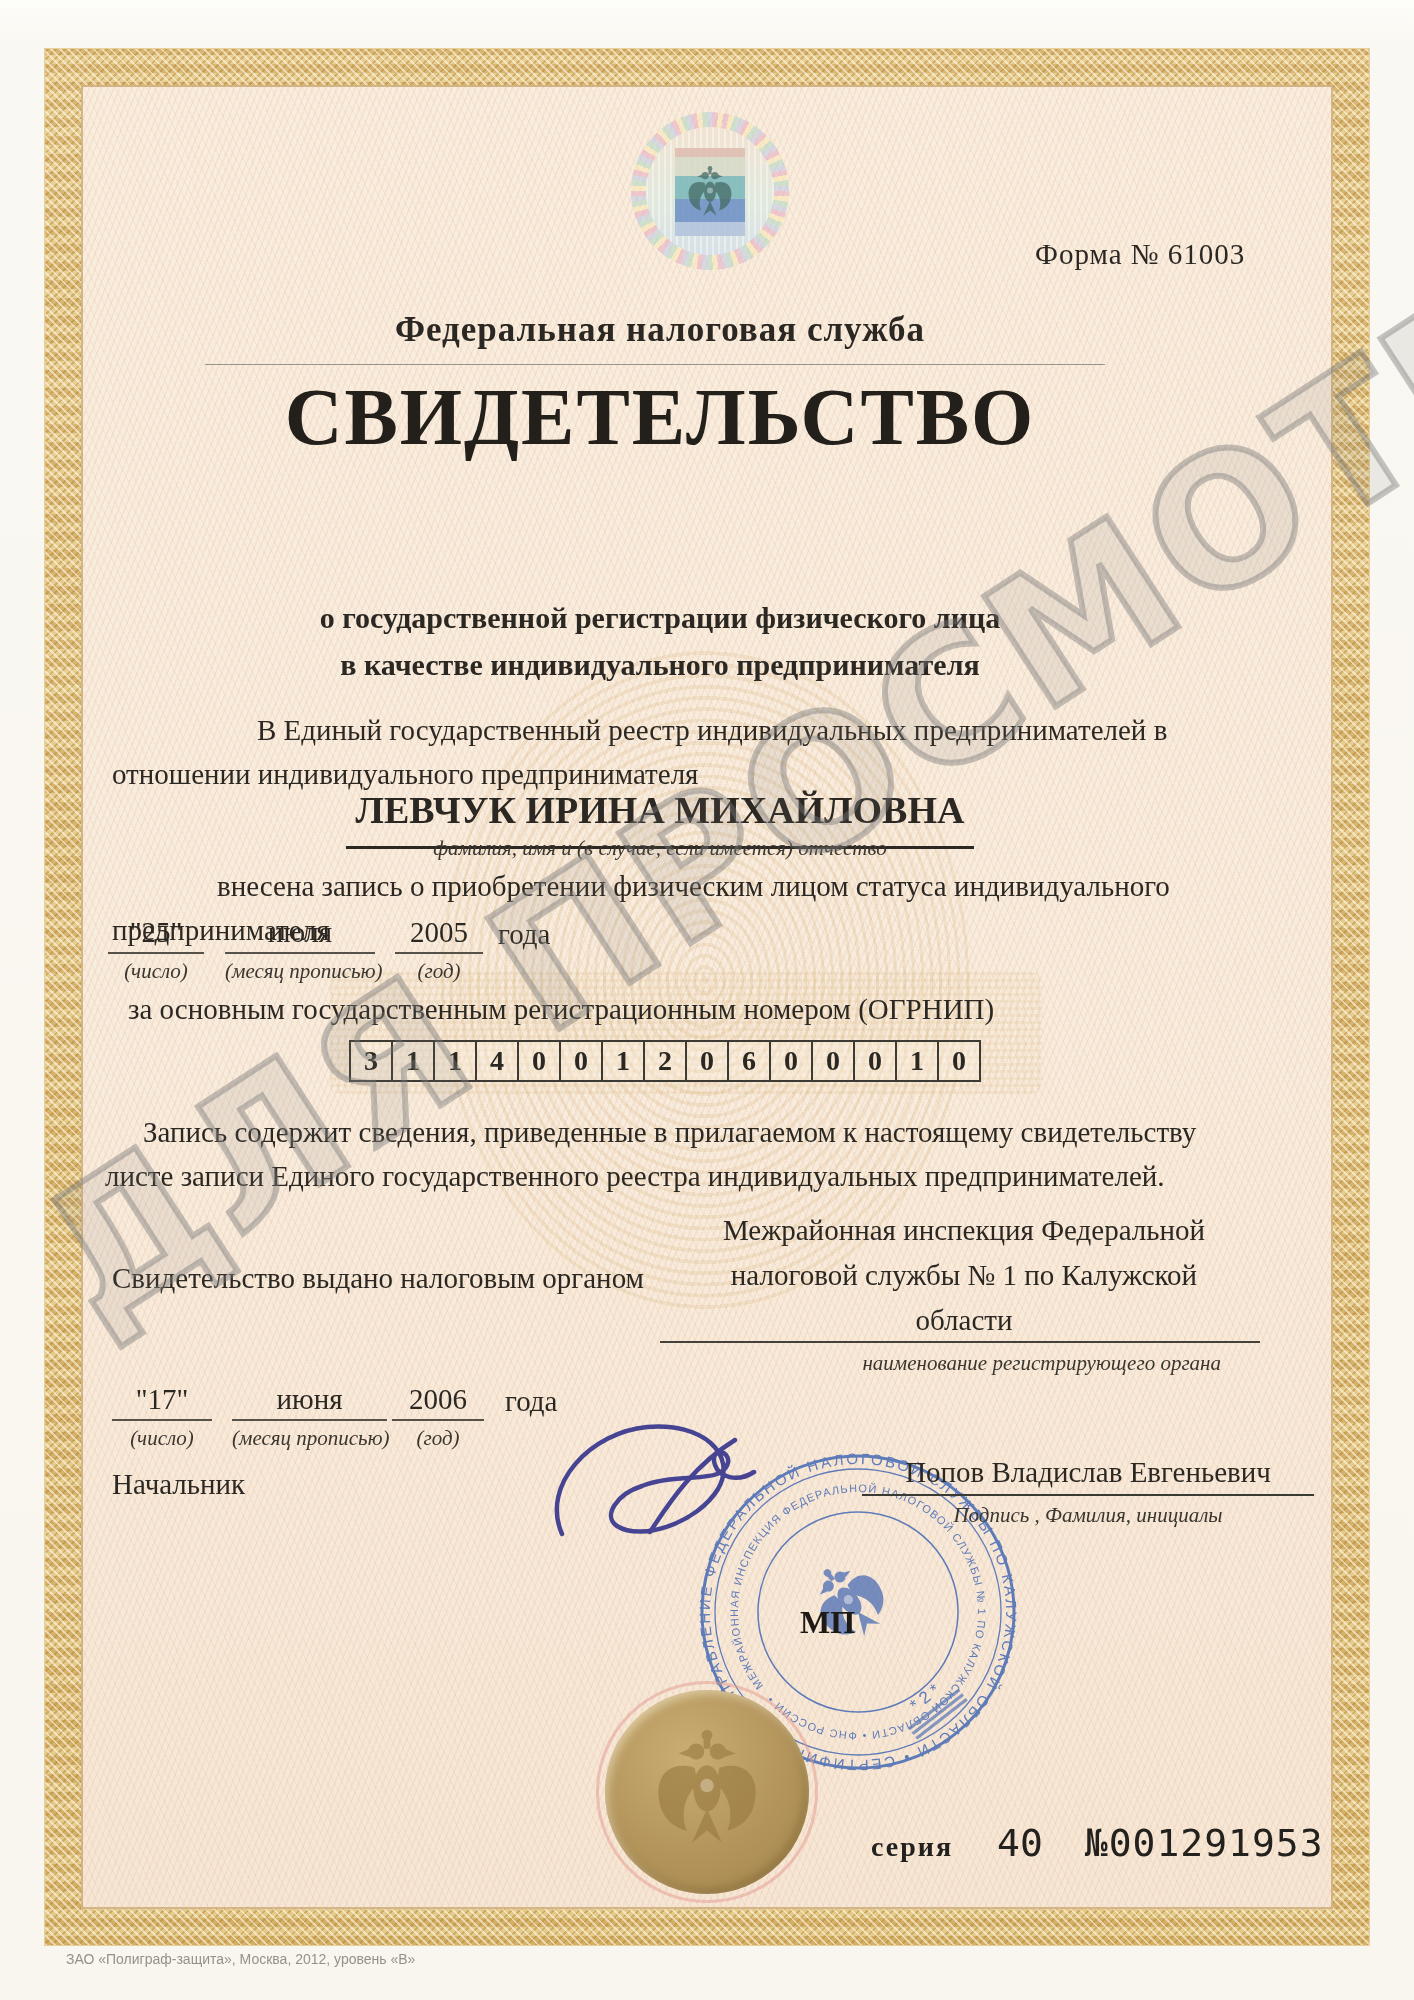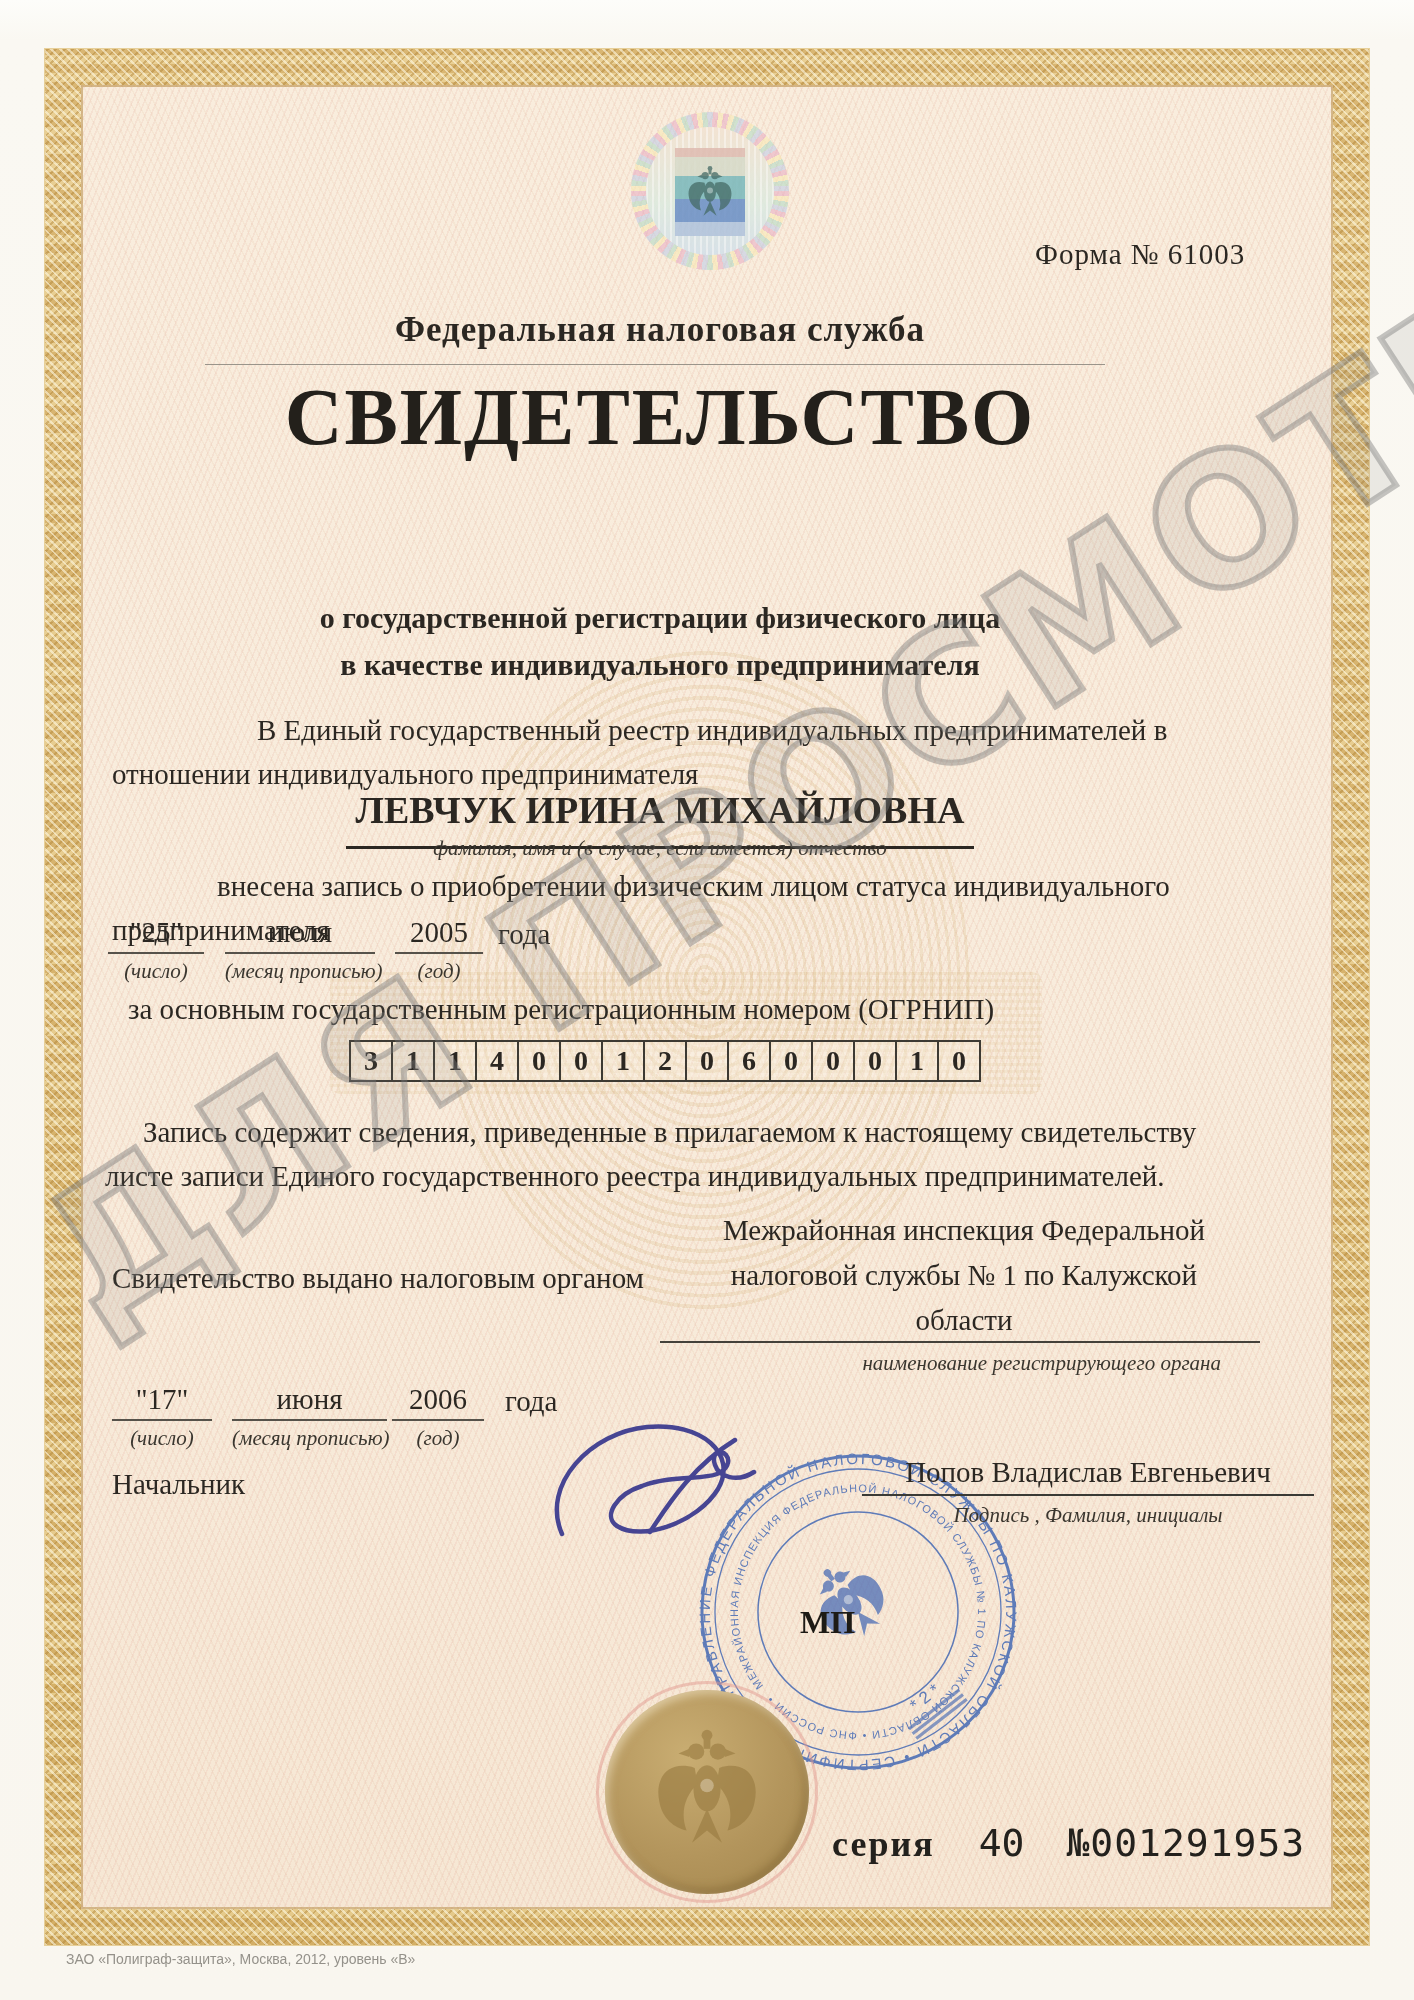--- a/index.html
+++ b/index.html
@@ -83,21 +83,21 @@
   .signature{position:absolute;left:530px;top:1412px;width:270px;height:150px;z-index:5;}
   .stamp{position:absolute;left:688px;top:1442px;width:340px;height:340px;z-index:3;opacity:.88;}
   .mp-mark{position:absolute;left:800px;top:1604px;font-size:32px;font-weight:bold;color:#1d1a15;z-index:5;}
   .gold-seal{position:absolute;left:605px;top:1690px;width:204px;height:204px;border-radius:50%;z-index:4;
     background:radial-gradient(circle at 40% 32%,#c9ad72 0,var(--seal-gold,#b3955c) 55%,#a2854c 100%);
     box-shadow:inset 3px 4px 8px rgba(255,246,220,.5), inset -4px -5px 10px rgba(110,84,38,.4);}
   .gold-seal::before{content:"";position:absolute;inset:-9px;border-radius:50%;border:3px solid rgba(226,153,143,.5);}
   .seal-eagle{position:absolute;left:34px;top:26px;width:136px;height:150px;color:#97793f;opacity:.6;}
   
   .series-row{position:absolute;left:832px;top:1793px;display:flex;align-items:baseline;z-index:5;color:#23211d;}
-  .series-label{font-size:36px;font-weight:bold;letter-spacing:2px;margin-right:44px;}
+  .series-label{font-size:28px;font-weight:bold;letter-spacing:2px;margin-right:44px;margin-left:39px;}
   .series-value{font-size:38px;font-family:"DejaVu Sans Mono",monospace;margin-right:42px;margin-top:28px;}
   .series-number{font-size:38px;font-family:"DejaVu Sans Mono",monospace;letter-spacing:1px;}
   .printer-note{position:absolute;left:66px;top:1951px;font-size:14px;color:#94918a;font-family:"Liberation Sans","DejaVu Sans",sans-serif;z-index:4;}
   
   .watermark{position:absolute;left:-60px;top:758px;width:1520px;text-align:center;transform:rotate(-33deg);
     font-family:"DejaVu Sans","Liberation Sans",sans-serif;font-weight:bold;font-size:180px;letter-spacing:6px;white-space:nowrap;
     color:rgba(125,125,125,.12);-webkit-text-stroke:6px rgba(118,118,118,.42);z-index:6;pointer-events:none;}
 </style>
 </head>
 <body>

